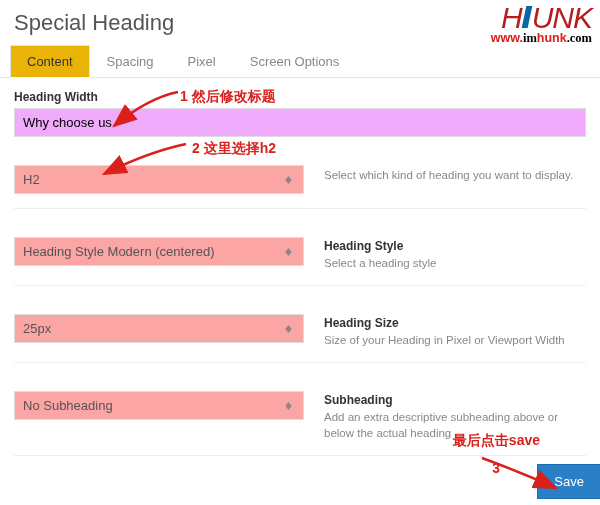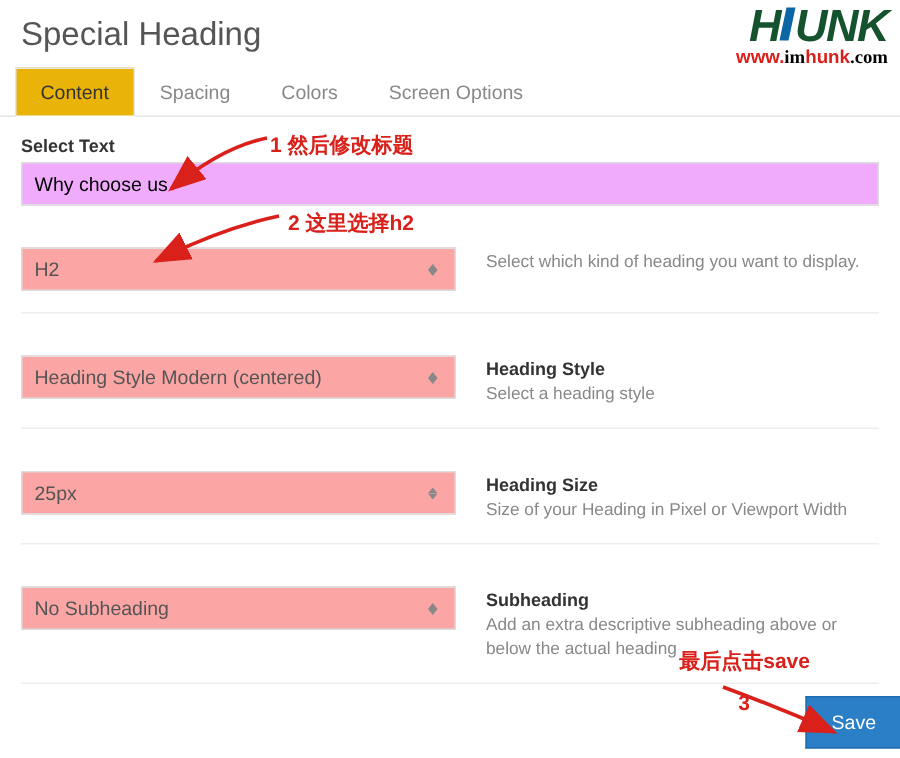--- a/index.html
+++ b/index.html
@@ -17,48 +17,48 @@
   .select-wrap { position: relative; display: flex; align-items: center; border: 1px solid #ddd; background: #fca5a5; padding: 6px 8px; cursor: pointer; }
   .select-wrap .val { flex: 1; font-size: 13px; color: #555; }
   .select-arrows { width: 14px; display: flex; flex-direction: column; align-items: center; line-height: 0; color: #888; }
   .select-arrows svg { width: 7px; height: 4px; }
   .row-title { font-weight: 600; font-size: 12px; color: #333; margin-bottom: 2px; }
   .row-desc { font-size: 11.5px; color: #888; line-height: 1.4; }
   .hr { border: none; border-top: 1px solid #eee; margin: 14px 0 0; }
   .save-btn { position: absolute; right: 0; bottom: 6px; background: #2a7fc7; color: #fff; padding: 9px 16px; font-size: 13px; cursor: pointer; border: 1px solid #1e6db0; border-right: none; }
   
   .logo { position: absolute; top: 4px; right: 8px; text-align: right; }
-  .logo-top { font-weight: 700; font-style: italic; font-size: 30px; letter-spacing: -1px; color: #14532d; line-height: 0.9; }
+  .logo-top { font-weight: 400; font-style: italic; font-size: 30px; letter-spacing: -1px; color: #b91c1c; line-height: 0.9; }
   .logo-i { color: #0a66a5; }
   .logo-url { font-size: 12.5px; font-weight: 700; color: #d9201b; }
   .logo-url .bl { color: #000000; font-family: Liberation Serif, serif; }
   
   .anno { position: absolute; color: #d9201b; font-size: 14px; font-weight: 700; pointer-events: none; }
   .arrow { position: absolute; pointer-events: none; }
 </style>
 </head>
 <body>
 
 <div class="logo">
   <div class="logo-top"><span>H</span><span class="logo-i" style="display:inline-block;transform:skewX(-12deg);width:6px;height:22px;background:#0a66a5;margin:0 2px;"></span><span>UNK</span></div>
   <div class="logo-url"><span>www.</span><span class="bl">im</span><span>hunk</span><span class="bl">.com</span></div>
 </div>
 
 <div class="page-title">Special Heading</div>
 
 <div class="tabs">
   <div class="tab active">Content</div>
   <div class="tab">Spacing</div>
-  <div class="tab">Colors</div>
+  <div class="tab">Pixel</div>
   <div class="tab">Screen Options</div>
 </div>
 
 <div class="form-body">
 
-  <div class="label">Select Text</div>
+  <div class="label">Heading Width</div>
   <input class="text-input" type="text" value="Why choose us" style="">
 
   <div class="row">
     <div class="row-left">
       <div class="select-wrap">
         <span class="val">H2</span>
         <span class="select-arrows">
           <svg viewBox="0 0 8 5">
               <path d="M0 5 L4 0 L8 5 Z" fill="#888"></path>
             </svg>

